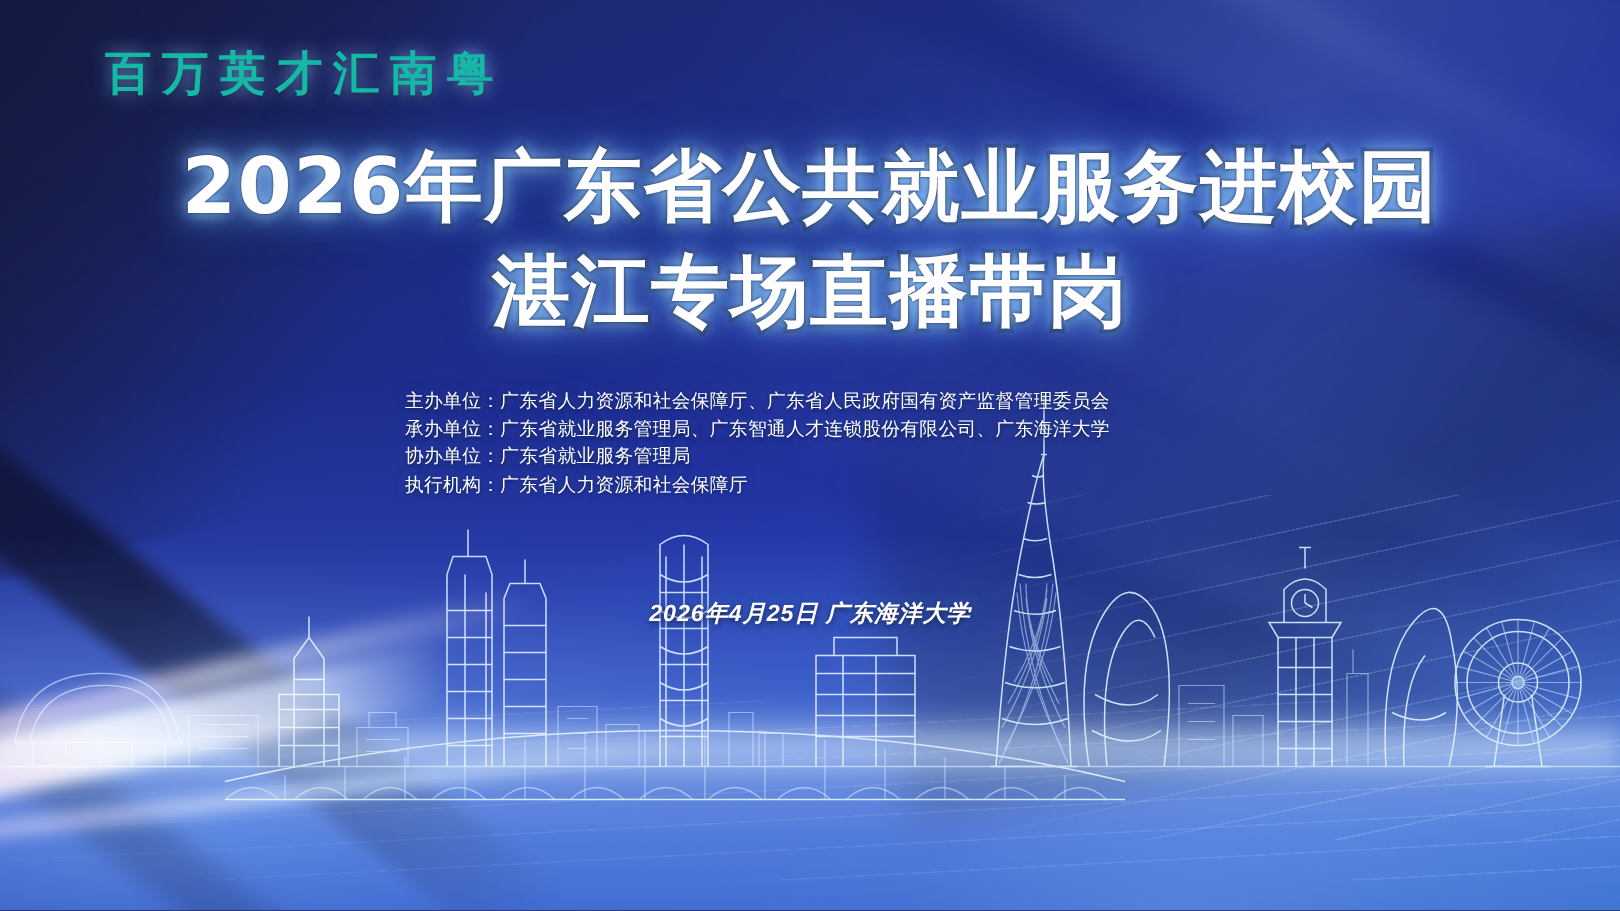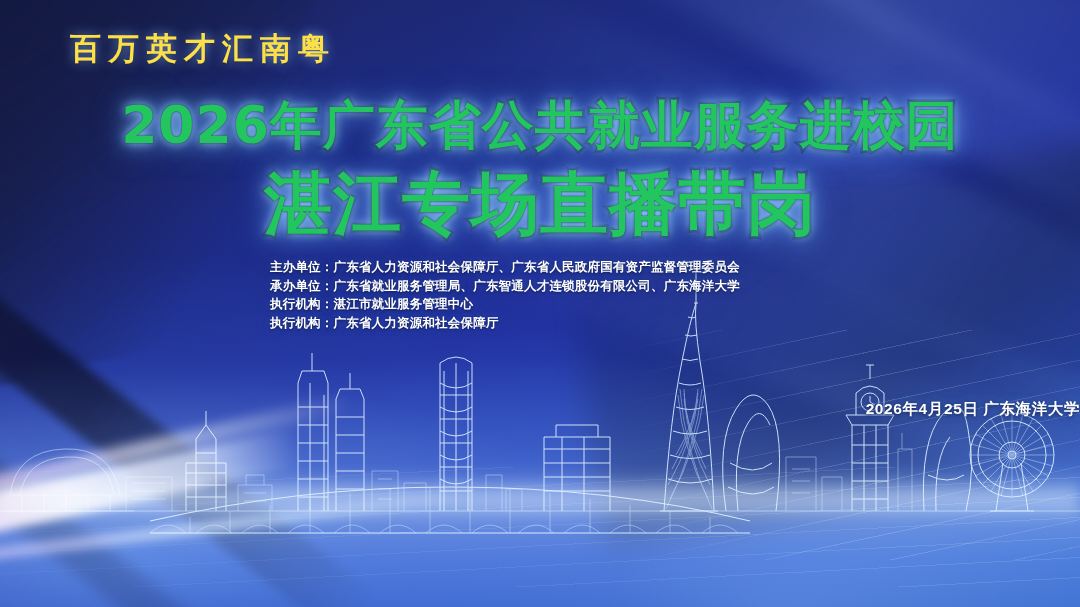--- a/index.html
+++ b/index.html
@@ -97,44 +97,44 @@
   .skyline{position:absolute;left:0;bottom:58px;width:1080px;height:290px;
     opacity:.92;mix-blend-mode:screen;}
   .skyline svg{display:block;width:100%;height:100%;}
   .sk{fill:none;stroke:#cfe4ff;stroke-width:1;vector-effect:non-scaling-stroke;}
   .sk-dim{fill:none;stroke:#a9cbf5;stroke-width:.9;opacity:.75;}
   .sk-soft{fill:none;stroke:#bcdcff;stroke-width:.8;opacity:.6;}
 
   
   .calli{position:absolute;left:70px;top:28px;
     font-family:"DejaVu Serif","Liberation Serif",serif;
-    font-size:31px;letter-spacing:7px;color:#fde047;font-weight:600;
+    font-size:31px;letter-spacing:7px;color:#14b8a6;font-weight:600;
     text-shadow:0 0 12px rgba(140,190,255,.75),0 2px 4px rgba(0,0,0,.45);}
 
   .title-wrap{position:absolute;left:0;right:0;top:97px;text-align:center;}
-  .t-line{display:block;font-weight:800;color:#22c55e;line-height:1.08;
+  .t-line{display:block;font-weight:800;color:#ffffff;line-height:1.08;
     font-family:"DejaVu Sans","Liberation Sans",sans-serif;
     letter-spacing:1px;
     -webkit-text-stroke:5px #17225e;
     paint-order:stroke fill;
     text-shadow:
        0 0 2px #17225e,
        0 0 10px rgba(150,205,255,.95),
        0 0 20px rgba(120,185,255,.85),
        0 0 34px rgba(90,160,255,.6),
        0 3px 6px rgba(10,18,60,.55);}
   .t1{font-size:52px;}
-  .t2{font-size:68px;margin-top:14px;}
+  .t2{font-size:52px;margin-top:14px;}
 
   .orgs{position:absolute;left:270px;top:258px;}
-  .orgs .ln{color:#ffffff;font-weight:700;font-size:12.5px;line-height:18.6px;
+  .orgs .ln{color:#ffffff;font-weight:400;font-size:12.5px;line-height:18.6px;
     letter-spacing:.2px;white-space:nowrap;
     text-shadow:0 1px 3px rgba(8,16,56,.85),0 0 7px rgba(60,110,200,.5);}
 
-  .datebar{position:absolute;left:0;right:0;top:399px;text-align:right;}
+  .datebar{position:absolute;left:0;right:0;top:399px;text-align:center;font-style:italic;}
   .datebar span{color:#ffffff;font-weight:700;font-size:15.5px;letter-spacing:.6px;
     text-shadow:0 1px 4px rgba(8,16,56,.85),0 0 9px rgba(80,140,220,.55);}
 </style>
 </head>
 <body>
 
 <div id="poster">
 
   <div class="bg-base"></div>
   <div class="wedge-tl"></div>
@@ -315,21 +315,21 @@
   <div class="calli">百万英才汇南粤</div>
 
   <div class="title-wrap">
     <span class="t-line t1">2026年广东省公共就业服务进校园</span>
     <span class="t-line t2">湛江专场直播带岗</span>
   </div>
 
   <div class="orgs">
     <div class="ln">主办单位：广东省人力资源和社会保障厅、广东省人民政府国有资产监督管理委员会</div>
     <div class="ln">承办单位：广东省就业服务管理局、广东智通人才连锁股份有限公司、广东海洋大学</div>
-    <div class="ln">执行机构：湛江市就业服务管理中心</div>
+    <div class="ln">协办单位：广东省就业服务管理局</div>
     <div class="ln">执行机构：广东省人力资源和社会保障厅</div>
   </div>
 
   <div class="datebar">
     <span>2026年4月25日  广东海洋大学</span>
   </div>
 
 </div>
 
 </body></html>

